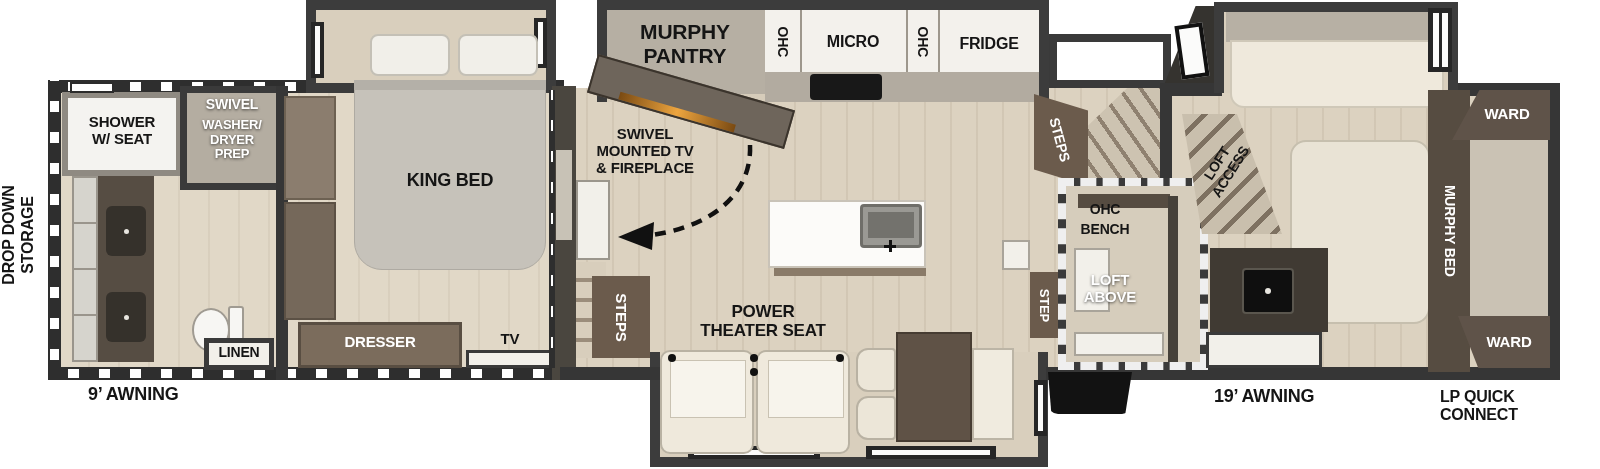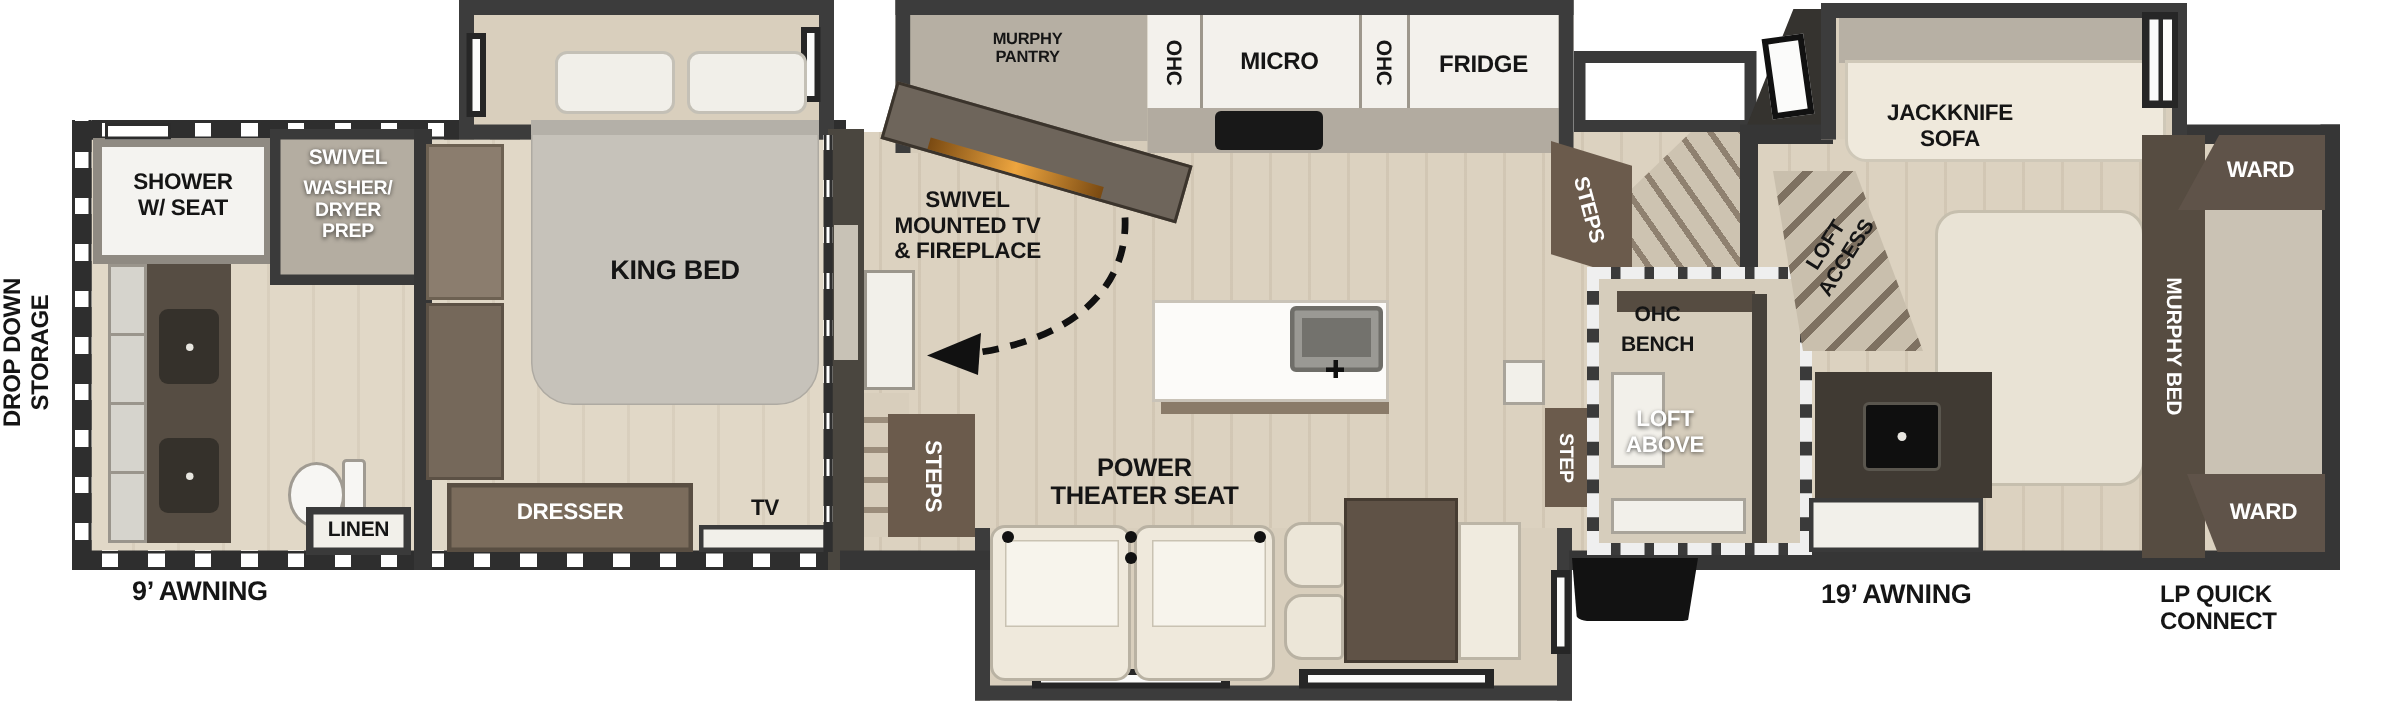--- a/index.html
+++ b/index.html
@@ -85,21 +85,21 @@
   <div class="lbl wlbl" style="left:312px;top:334px;width:136px;font-size:15px;">DRESSER</div>
   <div class="whitebox" style="left:466px;top:350px;width:86px;height:18px;border:3px solid #3a3a3a;"></div>
   <div class="lbl" style="left:490px;top:331px;width:40px;font-size:15px;">TV</div>
 
   <div class="abs" style="left:552px;top:86px;width:24px;height:294px;background:#4a463f;"></div>
   <div class="abs" style="left:556px;top:150px;width:16px;height:90px;background:#c8c2b6;"></div>
   <div class="dashV" style="left:549px;top:90px;width:6px;height:278px;"></div>
 
   <div class="abs" style="left:597px;top:0px;width:452px;height:102px;background:#d6ccba;border:10px solid #3c3c3c;border-bottom:none;box-sizing:border-box;"></div>
   <div class="abs" style="left:607px;top:10px;width:158px;height:84px;background:#b6afa3;"></div>
-  <div class="lbl" style="left:620px;top:20px;width:130px;font-size:11px;">MURPHY
+  <div class="lbl" style="left:620px;top:20px;width:130px;font-size:21px;">MURPHY
 PANTRY</div>
 
   <div class="abs" style="left:765px;top:10px;width:274px;height:62px;background:#f3f1ec;"></div>
   <div class="abs" style="left:800px;top:10px;width:2px;height:62px;background:#9d978c;"></div>
   <div class="abs" style="left:906px;top:10px;width:2px;height:62px;background:#9d978c;"></div>
   <div class="abs" style="left:938px;top:10px;width:2px;height:62px;background:#9d978c;"></div>
   <div class="lbl rot90" style="left:760px;top:34px;width:44px;font-size:14px;">OHC</div>
   <div class="lbl" style="left:813px;top:33px;width:80px;font-size:16px;">MICRO</div>
   <div class="lbl rot90" style="left:900px;top:34px;width:44px;font-size:14px;">OHC</div>
   <div class="lbl" style="left:946px;top:35px;width:86px;font-size:16px;">FRIDGE</div>
@@ -193,22 +193,20 @@
   <div class="wall" style="left:1452px;top:83px;width:108px;height:13px;"></div>
   <div class="wall" style="left:1547px;top:83px;width:13px;height:297px;"></div>
 
   <div class="slidebox" style="left:1214px;top:2px;width:244px;height:91px;border-bottom:none;"></div>
   <div class="abs" style="left:1226px;top:12px;width:222px;height:30px;background:#b7b0a4;"></div>
   <div class="abs" style="left:1230px;top:40px;width:214px;height:68px;background:#efe9dc;border:2px solid #cfc8b8;border-radius:0 0 14px 14px;box-sizing:border-box;"></div>
   <div class="win" style="left:1428px;top:8px;width:24px;height:64px;">
       <div class="pane" style="left:5px;top:5px;width:6px;height:54px;"></div>
       <div class="pane" style="left:14px;top:5px;width:6px;height:54px;"></div>
     </div>
-  <div class="lbl" style="left:1238px;top:68px;width:124px;font-size:15px;">JACKKNIFE
-SOFA</div>
 
   <div class="abs" style="left:1182px;top:114px;width:100px;height:120px;background:repeating-linear-gradient(135deg,#c9bfad 0 14px,#7e7161 14px 19px);clip-path:polygon(0 0,55% 0,100% 100%,20% 100%);"></div>
   <div class="lbl" style="left:1176px;top:152px;width:96px;font-size:14px;transform:rotate(-58deg);">LOFT
 ACCESS</div>
 
   <div class="abs" style="left:1290px;top:140px;width:140px;height:184px;background:#e9e3d5;border:2px solid #c6bfae;border-radius:16px;box-sizing:border-box;"></div>
   <div class="abs" style="left:1470px;top:134px;width:78px;height:186px;background:#cac2b4;"></div>
   <div class="abs dkbrown" style="left:1428px;top:90px;width:42px;height:282px;"></div>
   <div class="lbl wlbl" style="left:1384px;top:223px;width:130px;font-size:14px;transform:rotate(90deg);">MURPHY BED</div>
   <div class="abs" style="left:1452px;top:90px;width:98px;height:50px;background:#5f5349;clip-path:polygon(28% 0,100% 0,100% 100%,0 100%);"></div>

